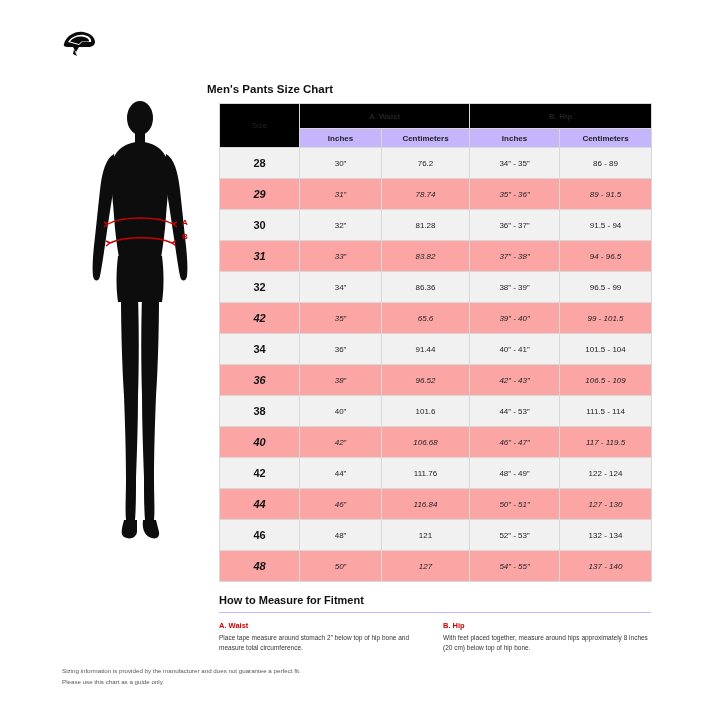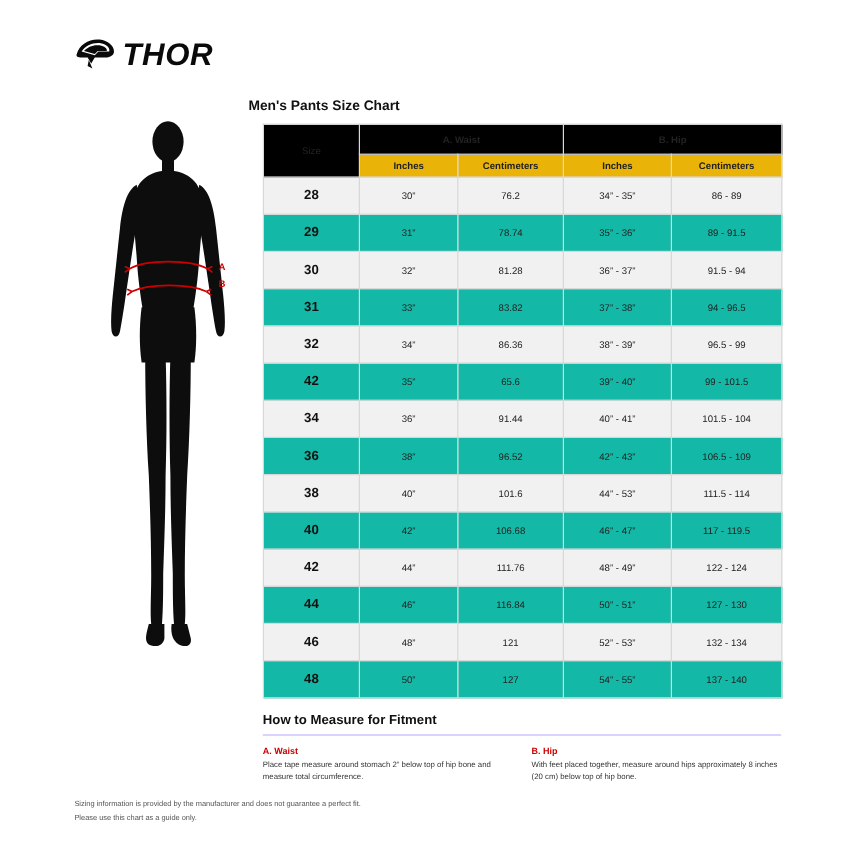--- a/index.html
+++ b/index.html
@@ -90,30 +90,30 @@
     border: 1px solid #000000;
   }
   th.size-head {
     background: #000000;
     color: #ffffff;
     font-size: 8.5px;
     font-weight: normal;
     border: 1px solid #000000;
   }
   th.sub-black {
-    background: #eab308;
+    background: #c4b5fd;
     color: #ffffff;
     font-size: 7px;
     font-weight: bold;
     height: 18px;
     border: 1px solid #000000;
   }
   tbody tr { height: 31px; }
   tbody tr.odd  td { background: #f1f1f1; }
-  tbody tr.even td { background: #14b8a6; }
+  tbody tr.even td { background: #fca5a5; font-style: italic; }
   tbody td.size-cell {
     font-weight: bold;
     font-size: 11px;
     color: #111;
   }
 
   
   .howto {
     position: absolute;
     left: 219px;
@@ -160,21 +160,20 @@
 
 <div class="logo-wrap">
   <span class="logo-mark">
     <svg class="logo-svg" viewBox="0 0 34 30" width="34" height="30" aria-hidden="true">
       <path d="M2 14 C4 6, 13 1, 21 2 C28 3, 33 7, 33 12 C33 15, 30 17, 26 17 L17 17 L14 22 L11 17 L6 17 C3 17, 1 16, 2 14 Z" fill="#0a0a0a"></path>
       <path d="M6 12 C9 7, 16 4, 22 5 C27 6, 30 9, 29 12 L20 12 L17 15 Z" fill="#ffffff"></path>
       <path d="M8 11.5 C11 8, 16 6, 21 6.8 C25 7.5, 27.5 9.5, 27 11.5 L19.5 11.5 L17 14 Z" fill="#0a0a0a"></path>
       <path d="M12 19 L15 26 L11 24 Z" fill="#0a0a0a"></path>
     </svg>
   </span>
-  <span class="logo-text">THOR</span>
 </div>
 
 <div class="figure-area">
   <svg class="figure-svg" viewBox="0 0 130 470" width="130" height="470" aria-hidden="true">
     <g fill="#0d0d0d">
 
       <ellipse cx="62" cy="22" rx="13" ry="17"></ellipse>
 
       <rect x="57" y="36" width="10" height="12"></rect>
 

